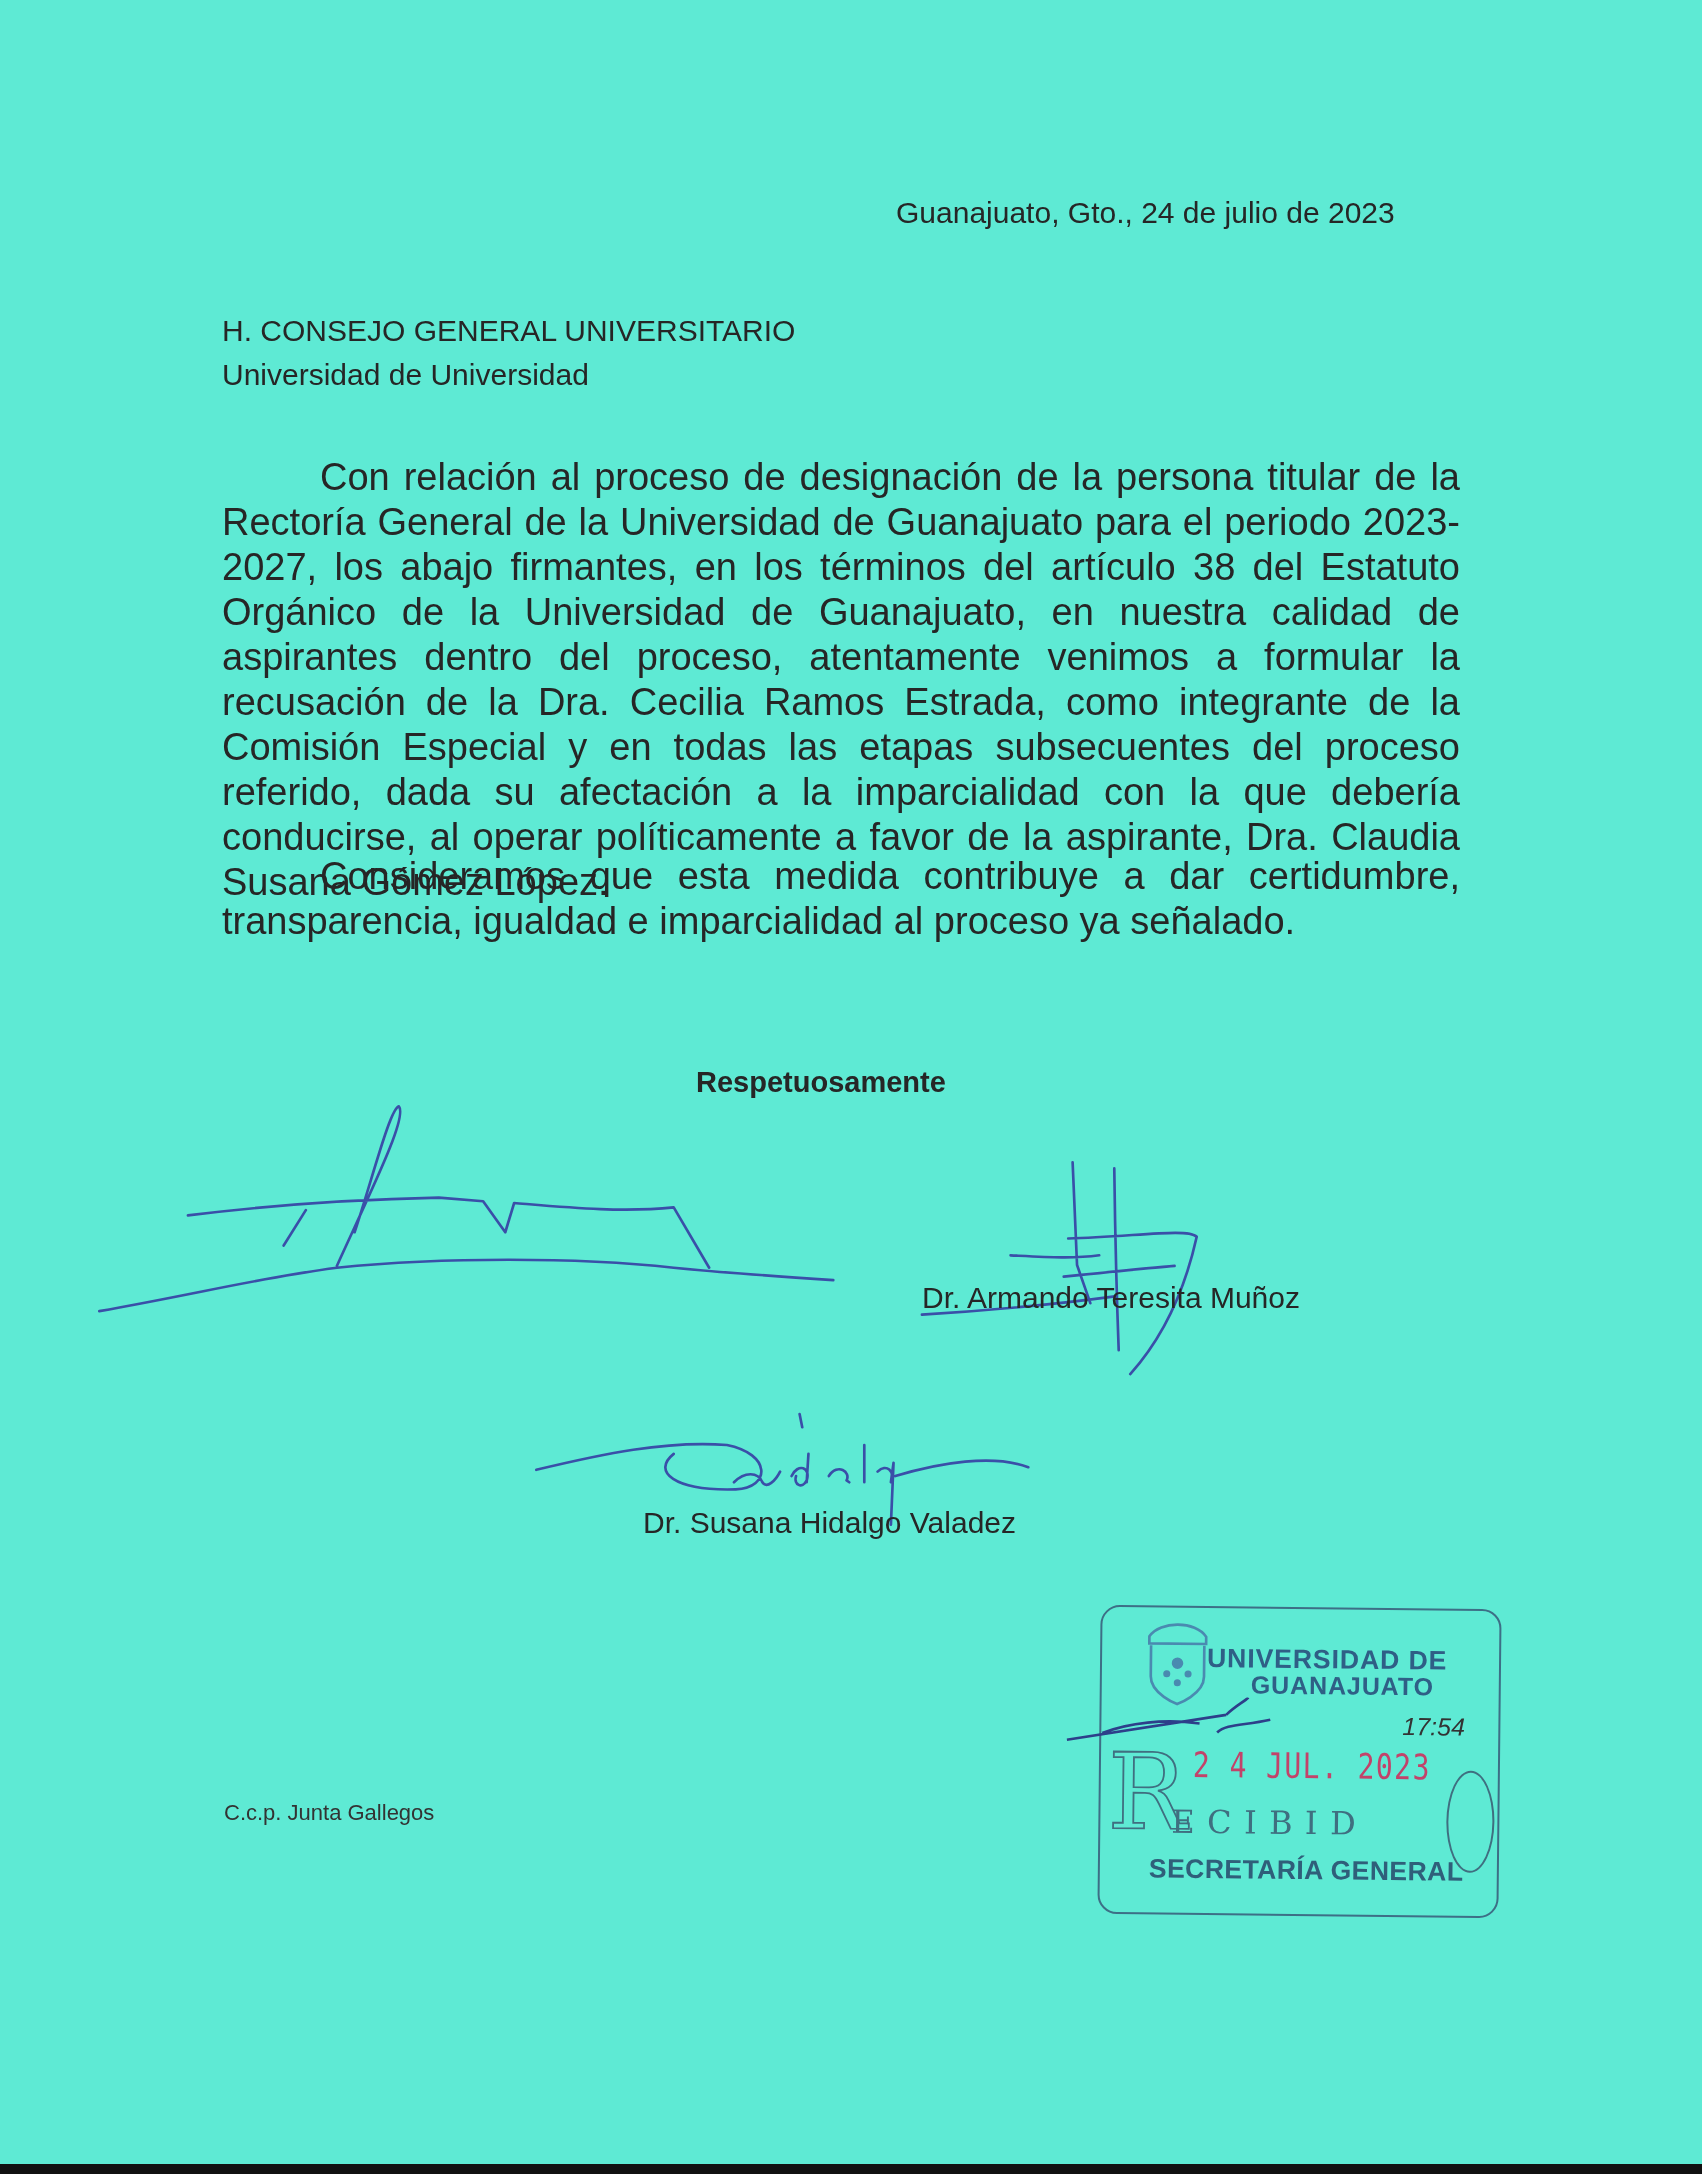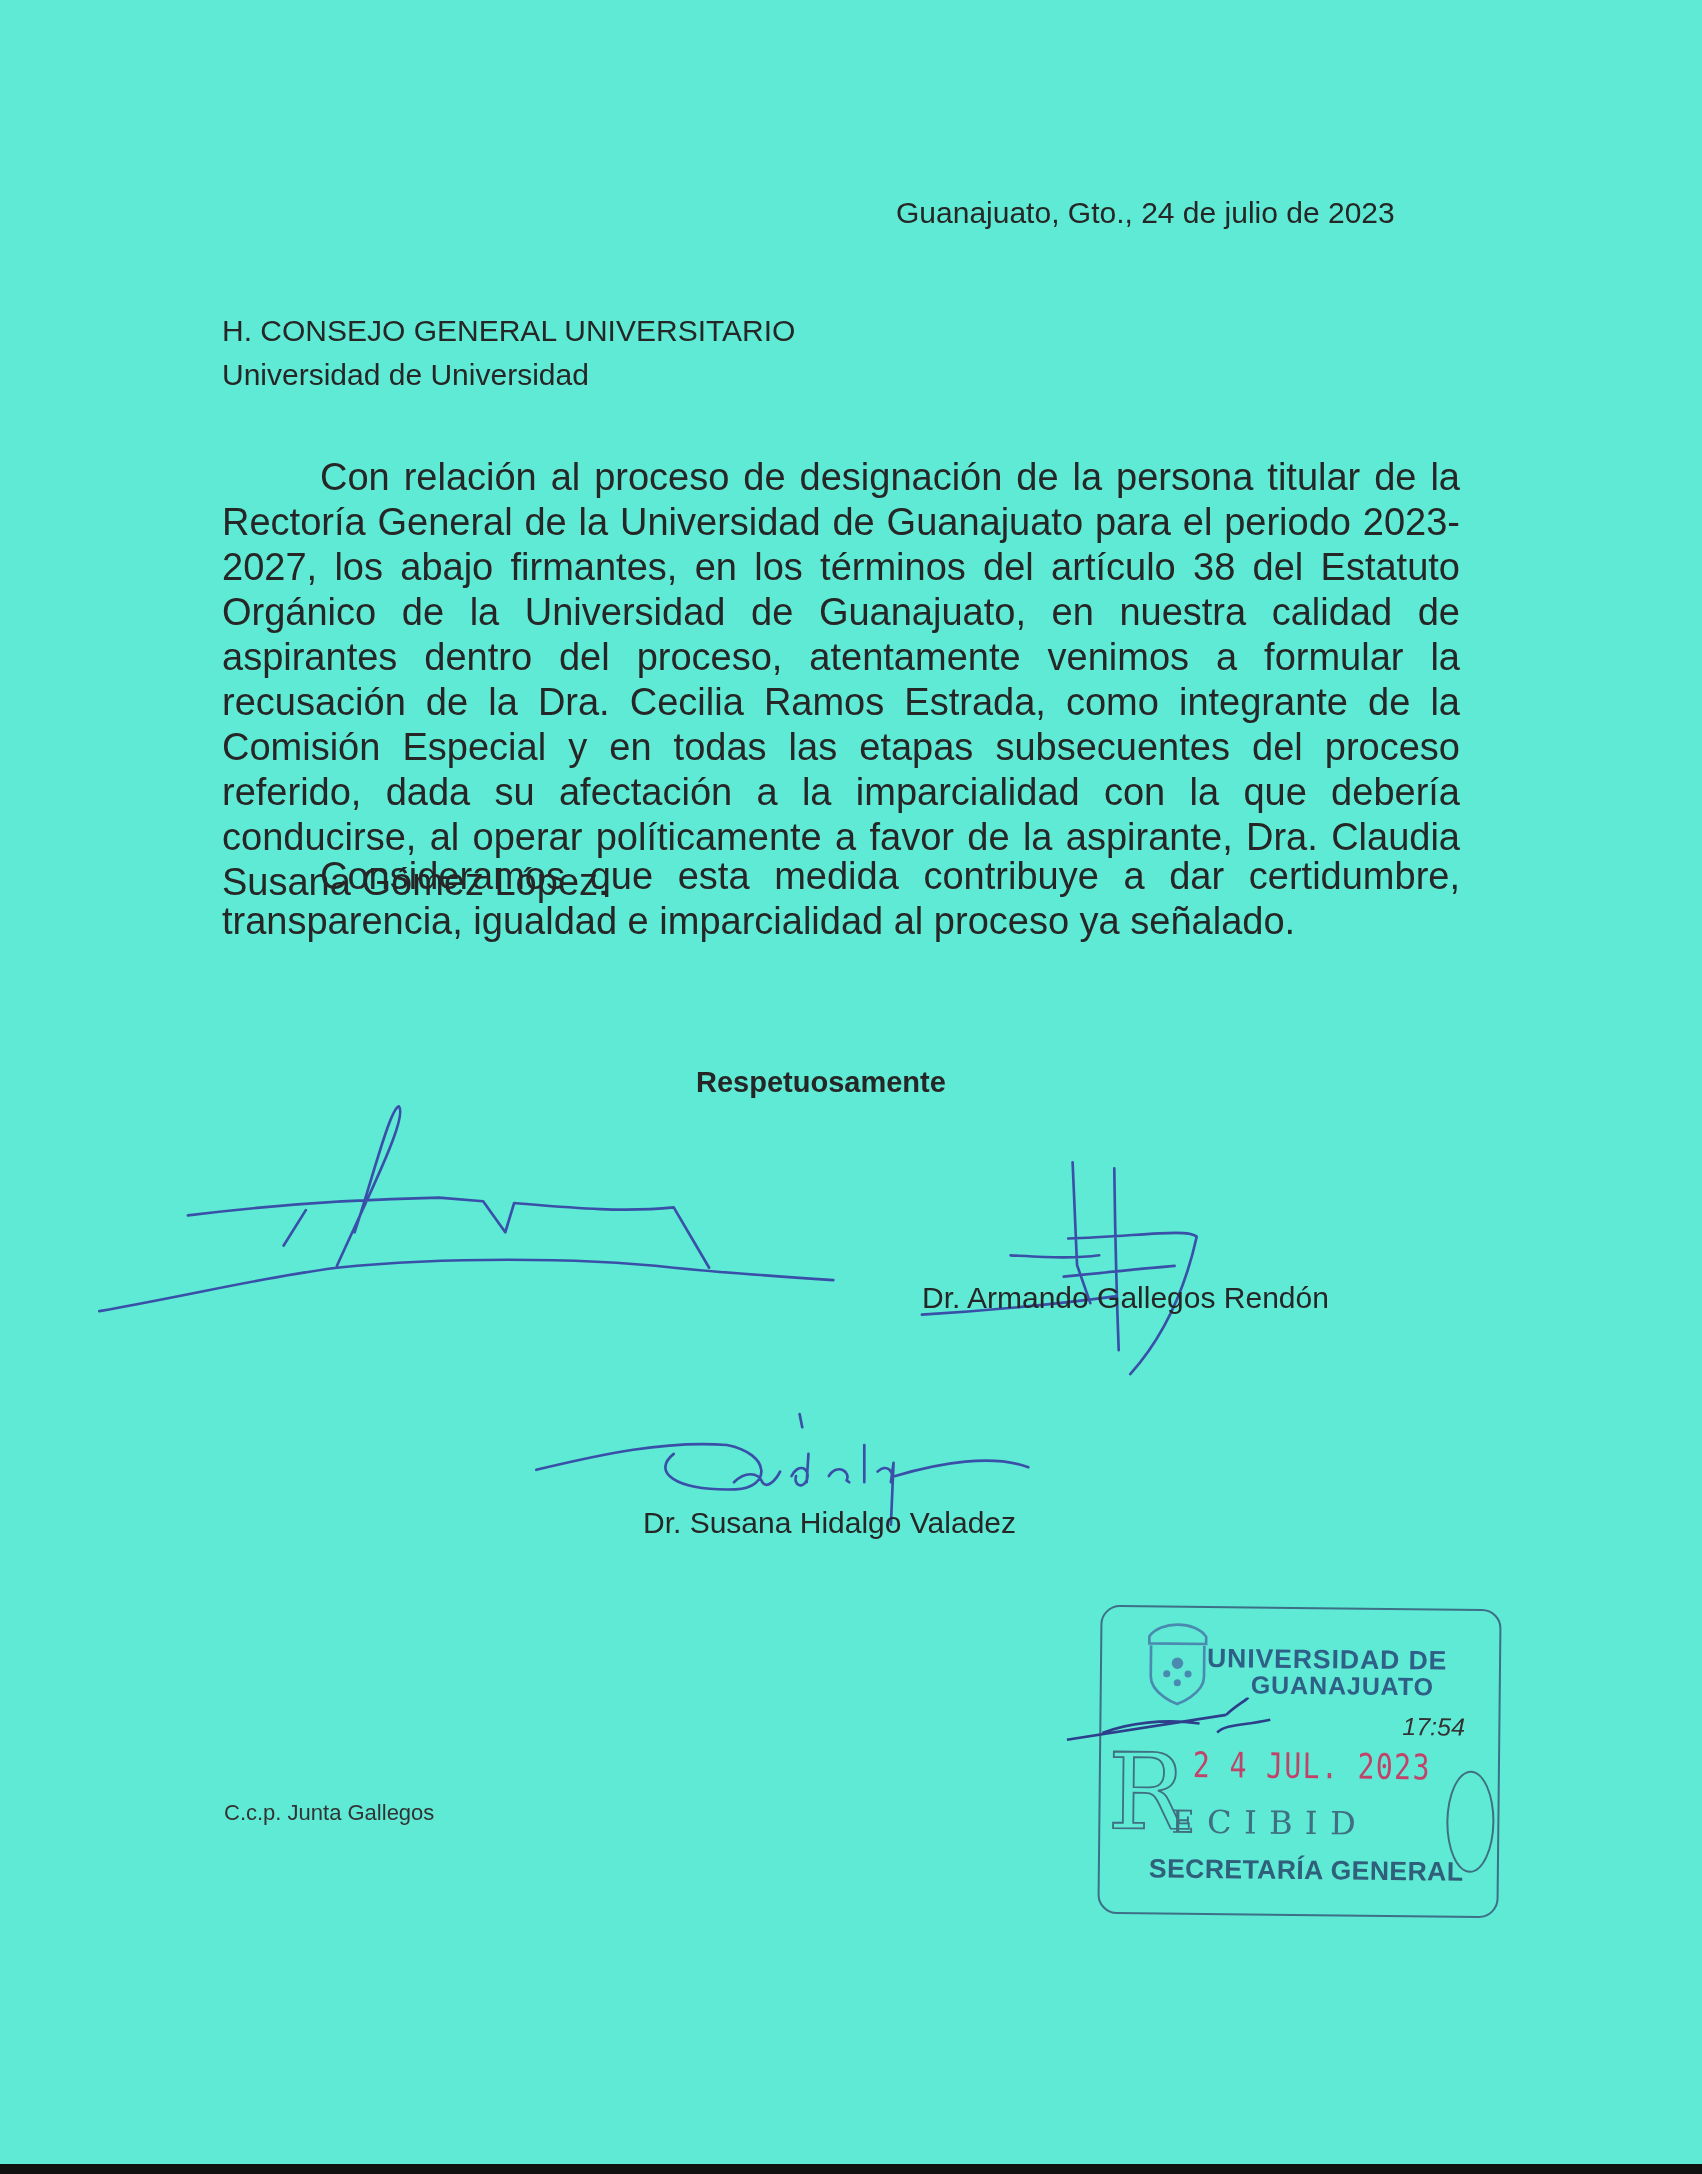--- a/index.html
+++ b/index.html
@@ -59,21 +59,21 @@
     <g fill="none" stroke="#3a4fa8" stroke-width="3" stroke-linecap="round" stroke-linejoin="round">
 
       <path d="M212 1371 C300 1360 400 1353 495 1351 L545 1355 L570 1390 L580 1357 C640 1362 700 1368 760 1362 L800 1430 M345 1365 L320 1405 M380 1428 C420 1340 460 1260 450 1248 C440 1250 420 1330 400 1390 M112 1479 C220 1460 300 1440 380 1430 C500 1418 650 1418 760 1430 C820 1436 880 1440 940 1444"></path>
 
       <path d="M1210 1311 L1215 1427 L1230 1470 M1257 1318 C1258 1400 1260 1470 1262 1523 M1140 1416 C1180 1418 1210 1420 1240 1416 M1205 1397 C1280 1395 1340 1385 1350 1395 C1340 1440 1320 1500 1275 1550 M1200 1440 C1260 1434 1300 1430 1325 1428 M1040 1483 C1120 1478 1200 1470 1260 1462"></path>
 
       <path d="M605 1658 C680 1640 750 1625 820 1630 C870 1640 870 1678 830 1680 C760 1682 735 1660 760 1640 M828 1672 C840 1660 855 1660 860 1672 C865 1680 875 1670 880 1660 M893 1665 C900 1650 915 1655 910 1670 C905 1680 895 1675 898 1665 M912 1640 L910 1672 M935 1665 C945 1650 960 1660 955 1670 L958 1672 M975 1630 L975 1672 M990 1660 C1000 1650 1010 1660 1005 1672 L1008 1650 L1005 1720 M1010 1665 C1060 1650 1120 1640 1160 1655 M902 1595 L905 1610"></path>
     </g>
   </svg>
 
-  <div class="t sig-name sig2">Dr. Armando Gallegos Rendón</div>
+  <div class="t sig-name sig2">Dr. Armando Teresita Muñoz</div>
   <div class="t sig-name sig3">Dr. Susana Hidalgo Valadez</div>
 
   <div class="stamp">
     <svg class="crest" viewBox="0 0 80 100">
       <g fill="none" stroke="#4a8ab0" stroke-width="3">
         <path d="M8 20 C20 2 60 2 72 20 L72 28 L8 28 Z"></path>
         <path d="M10 30 L10 65 C10 85 40 96 40 96 C40 96 70 85 70 65 L70 30"></path>
         <circle cx="40" cy="50" r="5" fill="#4a8ab0"></circle>
         <circle cx="28" cy="62" r="2.5" fill="#4a8ab0"></circle>
         <circle cx="52" cy="62" r="2.5" fill="#4a8ab0"></circle>

